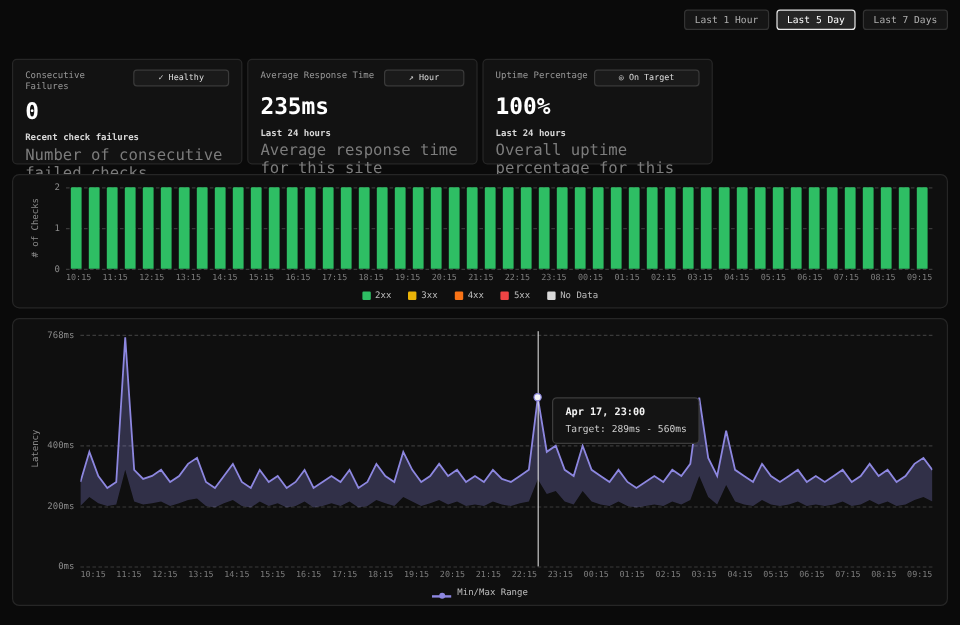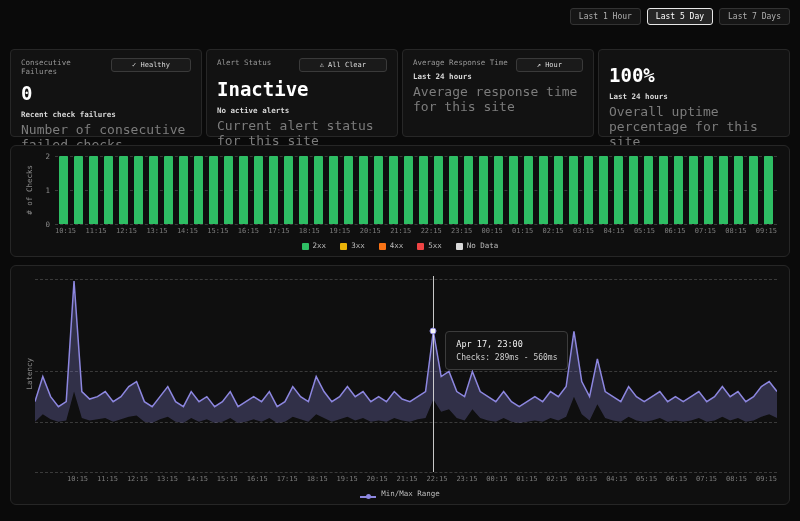--- a/index.html
+++ b/index.html
@@ -47,21 +47,21 @@
   .legend { display:flex; justify-content:center; align-items:center; gap:14px; margin-top:6px; font-size:7.5px; color:#bdbdbd; }
   .legend-item { display:inline-flex; align-items:flex-end; cursor:pointer; }
   .legend-item .sw { width:7px; height:7px; border-radius:1px; margin-right:4px; display:inline-block; }
   .line-sample { display:inline-block; width:16px; height:2px; margin-right:5px; position:relative; }
   .line-sample::after { content:""; position:absolute; left:6px; top:-2px; width:5px; height:5px; border-radius:50%; background:inherit; }
   
   .latency-svg { position:absolute; inset:0; width:100%; height:100%; }
   .crosshair { position:absolute; top:0; bottom:0; width:1px; background:#e8e8e8; opacity:.85; }
   .cross-dot { position:absolute; width:7px; height:7px; border-radius:50%; background:#f5f5f5; border:1px solid #8d87e0; transform:translate(-50%,-50%); }
   .tooltip { position:absolute; top:28%; background:#141414; border:1px solid #3c3c3c; border-radius:4px; padding:7px 10px; z-index:3; white-space:nowrap; }
-  .tooltip-title { font-size:8.5px; font-weight:normal; color:#f2f2f2; margin-bottom:4px; }
+  .tooltip-title { font-size:8.5px; font-weight:bold; color:#f2f2f2; margin-bottom:4px; }
   .tooltip-text { font-size:8px; color:#cfcfcf; }
 </style>
 </head>
 <body>
 
 <div class="topbar">
   <button class="tr-btn">Last 1 Hour</button>
   <button class="tr-btn active">Last 5 Day</button>
   <button class="tr-btn">Last 7 Days</button>
 </div>
@@ -71,36 +71,32 @@
     <div class="card-head">
       <span class="card-title">Consecutive Failures</span>
       <span class="badge"><span>✓</span> <span>Healthy</span></span>
     </div>
     <div class="card-value">0</div>
     <div class="card-line1">Recent check failures</div>
     <div class="card-line2">Number of consecutive failed checks</div>
   </div>
   <div class="card">
     <div class="card-head">
-      <span class="card-title">Alert Status</span>
-      <span class="badge"><span>⚠</span> <span>All Clear</span></span>
-    </div>
-    <div class="card-value">Inactive</div>
-    <div class="card-line1">No active alerts</div>
-    <div class="card-line2">Current alert status for this site</div>
+      <span class="card-title">Average Response Time</span>
+      <span class="badge"><span>↗</span> <span>Hour</span></span>
+    </div>
+    <div class="card-value">235ms</div>
+    <div class="card-line1">Last 24 hours</div>
+    <div class="card-line2">Average response time for this site</div>
   </div>
   <div class="card">
     <div class="card-head">
-      <span class="card-title">Average Response Time</span>
-      <span class="badge"><span>↗</span> <span>Hour</span></span>
-    </div>
-    <div class="card-line1">Last 24 hours</div>
-    <div class="card-line2">Average response time for this site</div>
-  </div>
-  <div class="card">
+      <span class="card-title">Uptime Percentage</span>
+      <span class="badge"><span>◎</span> <span>On Target</span></span>
+    </div>
     <div class="card-value">100%</div>
     <div class="card-line1">Last 24 hours</div>
     <div class="card-line2">Overall uptime percentage for this site</div>
   </div>
 </div>
 
 <div class="panel">
   <div class="chart-row checks">
     <div class="axis-title">
         <span># of Checks</span>
@@ -216,36 +212,42 @@
         <span>No Data</span>
       </span>
     </div>
 </div>
 
 <div class="panel">
   <div class="chart-row latency">
     <div class="axis-title">
         <span>Latency</span>
       </div>
+    <div class="yticks wide">
+        <div class="ytick" style="top: 1.53846%;">768ms</div>
+        <div class="ytick" style="top: 48.7179%;">400ms</div>
+        <div class="ytick" style="top: 74.359%;">200ms</div>
+        <div class="ytick" style="top: 100%;">0ms</div>
+      </div>
     <div class="plot">
       <div>
           <div class="gridline" style="top: 1.53846%;"></div>
           <div class="gridline" style="top: 48.7179%;"></div>
           <div class="gridline" style="top: 74.359%;"></div>
           <div class="gridline" style="top: 100%;"></div>
         </div>
       <svg class="latency-svg" viewBox="0 0 960 200" preserveAspectRatio="none">
         <path stroke="none" d="M0.0,128.2 L10.1,102.6 L20.2,123.1 L30.3,133.3 L40.4,128.2 L50.5,5.1 L60.6,117.9 L70.7,125.6 L80.8,123.1 L90.9,117.9 L101.1,128.2 L111.2,123.1 L121.3,112.8 L131.4,107.7 L141.5,128.2 L151.6,133.3 L161.7,123.1 L171.8,112.8 L181.9,128.2 L192.0,133.3 L202.1,117.9 L212.2,128.2 L222.3,123.1 L232.4,133.3 L242.5,128.2 L252.6,117.9 L262.7,133.3 L272.8,128.2 L282.9,123.1 L293.1,128.2 L303.2,117.9 L313.3,133.3 L323.4,128.2 L333.5,112.8 L343.6,123.1 L353.7,128.2 L363.8,102.6 L373.9,117.9 L384.0,128.2 L394.1,123.1 L404.2,112.8 L414.3,123.1 L424.4,117.9 L434.5,128.2 L444.6,123.1 L454.7,128.2 L464.8,117.9 L474.9,125.6 L485.1,128.2 L495.2,123.1 L505.3,117.9 L515.4,56.4 L525.5,102.6 L535.6,97.4 L545.7,117.9 L555.8,123.1 L565.9,97.4 L576.0,117.9 L586.1,123.1 L596.2,128.2 L606.3,117.9 L616.4,128.2 L626.5,133.3 L636.6,128.2 L646.7,123.1 L656.8,128.2 L666.9,117.9 L677.1,123.1 L687.2,112.8 L697.3,56.4 L707.4,107.7 L717.5,123.1 L727.6,84.6 L737.7,117.9 L747.8,123.1 L757.9,128.2 L768.0,112.8 L778.1,123.1 L788.2,128.2 L798.3,123.1 L808.4,117.9 L818.5,128.2 L828.6,123.1 L838.7,128.2 L848.8,123.1 L858.9,117.9 L869.1,128.2 L879.2,123.1 L889.3,112.8 L899.4,123.1 L909.5,117.9 L919.6,128.2 L929.7,123.1 L939.8,112.8 L949.9,107.7 L960.0,117.9 L960.0,144.9 L949.9,141.0 L939.8,143.6 L929.7,147.4 L919.6,148.7 L909.5,144.9 L899.4,147.4 L889.3,143.6 L879.2,147.4 L869.1,148.7 L858.9,144.9 L848.8,147.4 L838.7,148.7 L828.6,147.4 L818.5,148.7 L808.4,144.9 L798.3,147.4 L788.2,148.7 L778.1,147.4 L768.0,143.6 L757.9,148.7 L747.8,147.4 L737.7,144.9 L727.6,130.8 L717.5,147.4 L707.4,141.0 L697.3,123.1 L687.2,143.6 L677.1,147.4 L666.9,144.9 L656.8,148.7 L646.7,147.4 L636.6,148.7 L626.5,150.0 L616.4,148.7 L606.3,144.9 L596.2,148.7 L586.1,147.4 L576.0,144.9 L565.9,135.9 L555.8,147.4 L545.7,144.9 L535.6,135.9 L525.5,138.5 L515.4,125.9 L505.3,144.9 L495.2,146.2 L485.1,148.7 L474.9,147.4 L464.8,144.9 L454.7,148.7 L444.6,147.4 L434.5,148.7 L424.4,144.9 L414.3,147.4 L404.2,143.6 L394.1,146.2 L384.0,148.7 L373.9,144.9 L363.8,141.0 L353.7,148.7 L343.6,146.2 L333.5,143.6 L323.4,148.7 L313.3,150.0 L303.2,144.9 L293.1,148.7 L282.9,146.2 L272.8,148.7 L262.7,150.0 L252.6,144.9 L242.5,148.7 L232.4,150.0 L222.3,146.2 L212.2,148.7 L202.1,144.9 L192.0,150.0 L181.9,148.7 L171.8,143.6 L161.7,146.2 L151.6,150.0 L141.5,148.7 L131.4,142.3 L121.3,143.6 L111.2,146.2 L101.1,148.7 L90.9,144.9 L80.8,146.2 L70.7,147.4 L60.6,144.9 L50.5,117.9 L40.4,147.4 L30.3,148.7 L20.2,146.2 L10.1,141.0 L0.0,148.7 Z" fill="rgba(141,135,224,0.28)"></path>
         <path fill="none" stroke-width="1.5" vector-effect="non-scaling-stroke" d="M0.0,128.2 L10.1,102.6 L20.2,123.1 L30.3,133.3 L40.4,128.2 L50.5,5.1 L60.6,117.9 L70.7,125.6 L80.8,123.1 L90.9,117.9 L101.1,128.2 L111.2,123.1 L121.3,112.8 L131.4,107.7 L141.5,128.2 L151.6,133.3 L161.7,123.1 L171.8,112.8 L181.9,128.2 L192.0,133.3 L202.1,117.9 L212.2,128.2 L222.3,123.1 L232.4,133.3 L242.5,128.2 L252.6,117.9 L262.7,133.3 L272.8,128.2 L282.9,123.1 L293.1,128.2 L303.2,117.9 L313.3,133.3 L323.4,128.2 L333.5,112.8 L343.6,123.1 L353.7,128.2 L363.8,102.6 L373.9,117.9 L384.0,128.2 L394.1,123.1 L404.2,112.8 L414.3,123.1 L424.4,117.9 L434.5,128.2 L444.6,123.1 L454.7,128.2 L464.8,117.9 L474.9,125.6 L485.1,128.2 L495.2,123.1 L505.3,117.9 L515.4,56.4 L525.5,102.6 L535.6,97.4 L545.7,117.9 L555.8,123.1 L565.9,97.4 L576.0,117.9 L586.1,123.1 L596.2,128.2 L606.3,117.9 L616.4,128.2 L626.5,133.3 L636.6,128.2 L646.7,123.1 L656.8,128.2 L666.9,117.9 L677.1,123.1 L687.2,112.8 L697.3,56.4 L707.4,107.7 L717.5,123.1 L727.6,84.6 L737.7,117.9 L747.8,123.1 L757.9,128.2 L768.0,112.8 L778.1,123.1 L788.2,128.2 L798.3,123.1 L808.4,117.9 L818.5,128.2 L828.6,123.1 L838.7,128.2 L848.8,123.1 L858.9,117.9 L869.1,128.2 L879.2,123.1 L889.3,112.8 L899.4,123.1 L909.5,117.9 L919.6,128.2 L929.7,123.1 L939.8,112.8 L949.9,107.7 L960.0,117.9 " stroke="#8d87e0"></path>
       </svg>
       <div class="crosshair" style="left: 53.6842%;"></div>
       <div class="cross-dot" style="left: 53.6842%; top: 28.2051%;"></div>
       <div class="tooltip" style="left: calc(53.6842% + 12px);">
         <div class="tooltip-title">Apr 17, 23:00</div>
-        <div class="tooltip-text">Checks: 289ms - 560ms</div>
+        <div class="tooltip-text">Target: 289ms - 560ms</div>
       </div>
     </div>
   </div>
   <div class="x-labels latency">
       <span class="xlab">10:15</span>
       <span class="xlab">11:15</span>
       <span class="xlab">12:15</span>
       <span class="xlab">13:15</span>
       <span class="xlab">14:15</span>
       <span class="xlab">15:15</span>

